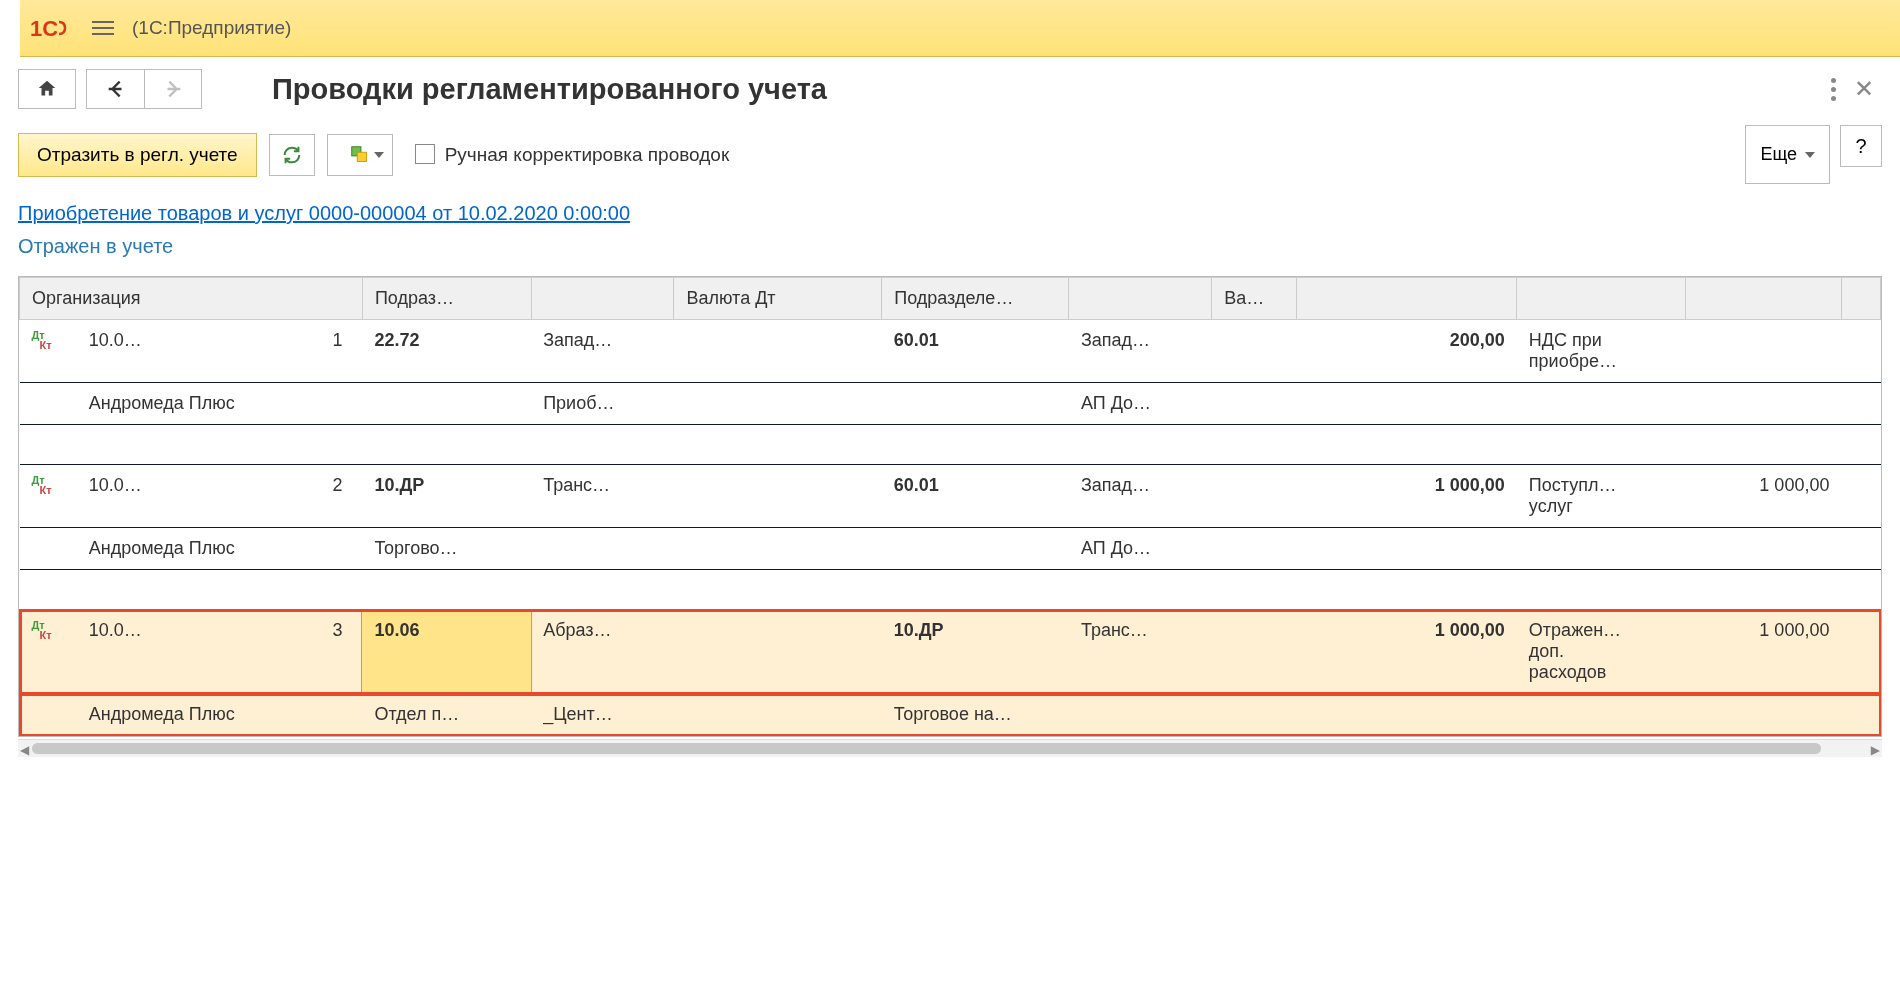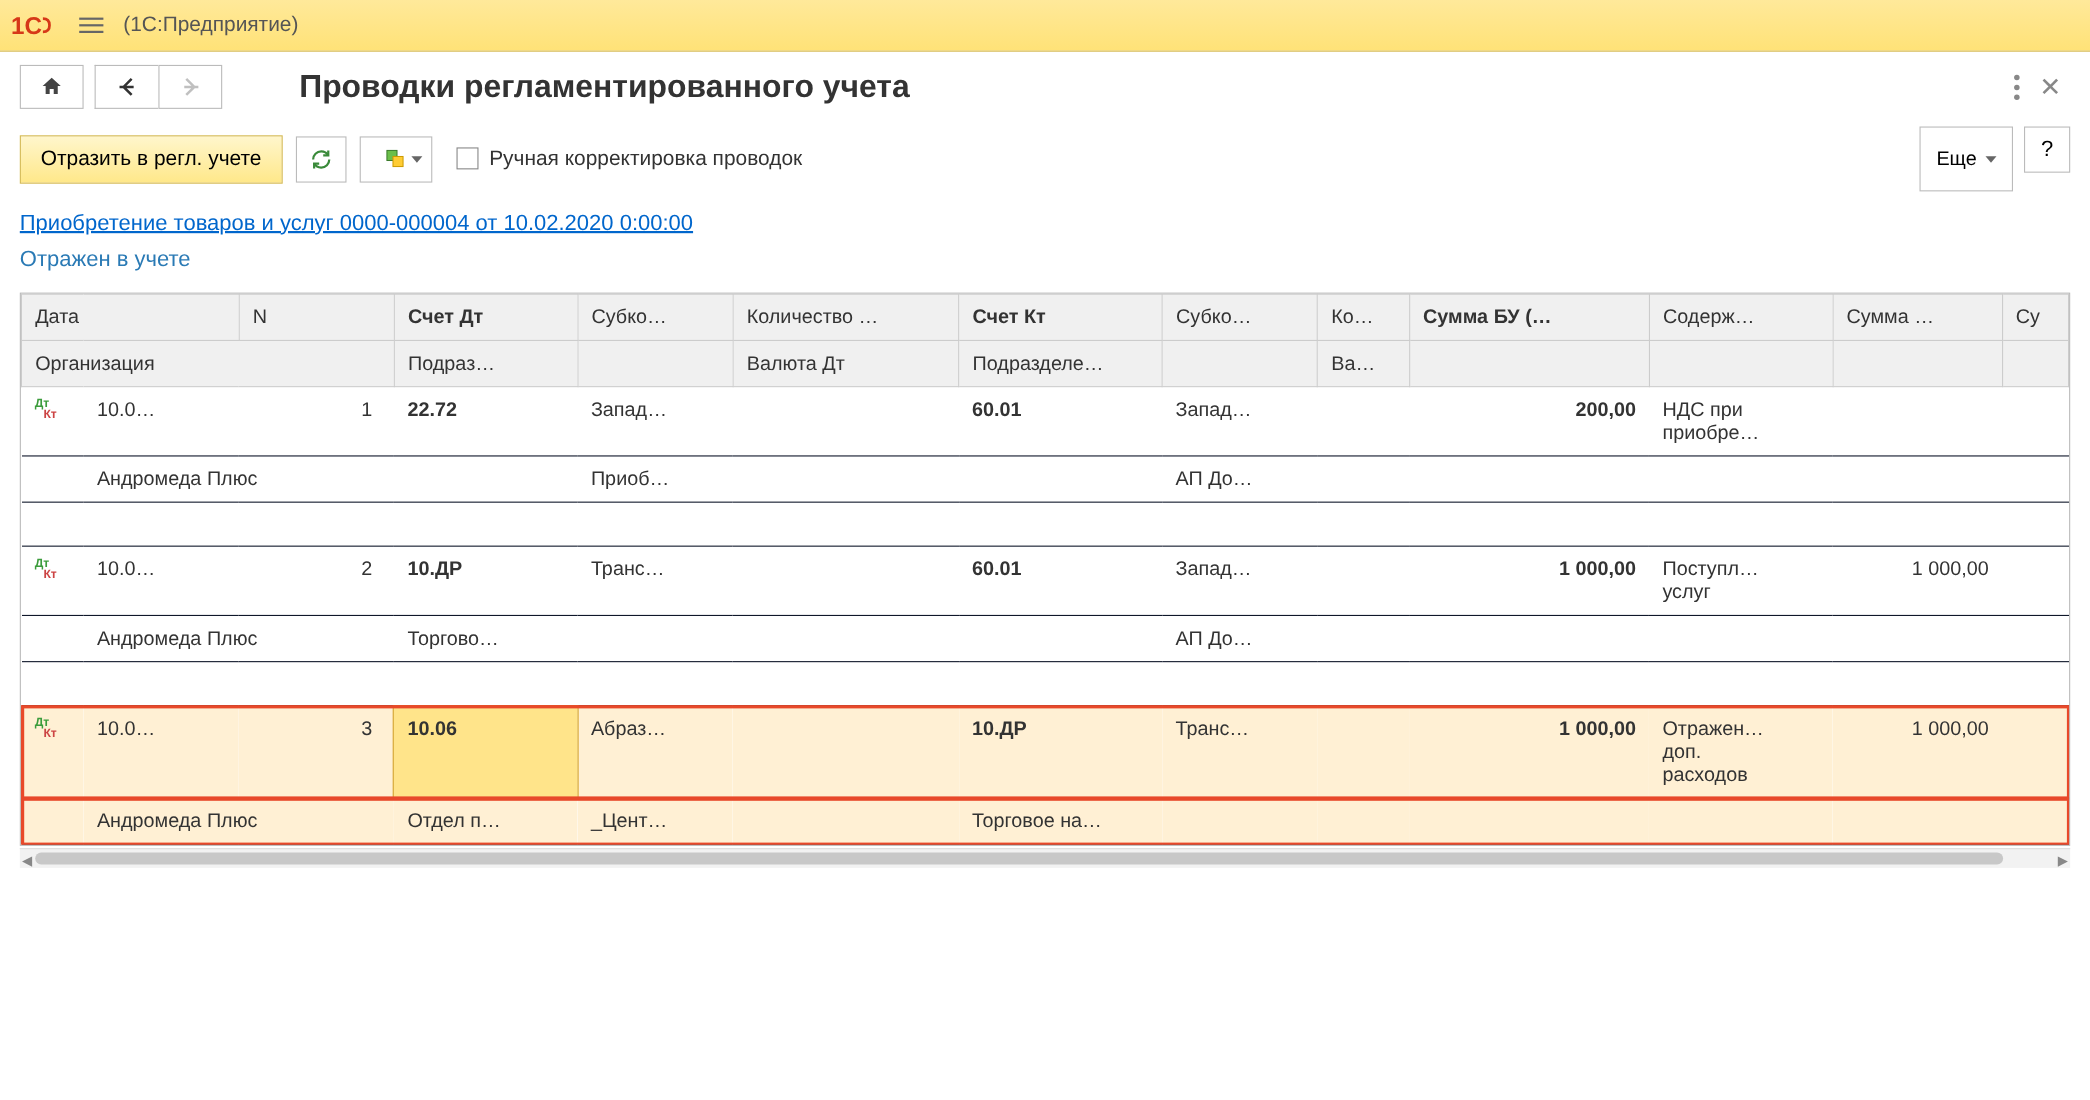--- a/index.html
+++ b/index.html
@@ -1,18 +1,18 @@
 <!DOCTYPE html>
 <html><head>
 <meta charset="utf-8">
 <style>
 * { box-sizing: border-box; margin: 0; padding: 0; }
 body { font-family: Arial, sans-serif; font-size: 17px; color: #333; background: #fff; width: 1900px; height: 1000px; overflow: hidden; }
 
-.titlebar { background: linear-gradient(#ffe99a, #ffe277); height: 47px; display: flex; align-items: center; padding: 0 10px; border-bottom: 1px solid #d4b850; }
+.titlebar { background: linear-gradient(#ffe99a, #ffe277); height: 57px; display: flex; align-items: center; padding: 0 10px; border-bottom: 1px solid #d4b850; margin-left: 20px; }
 .logo { width: 44px; height: 28px; }
 .hamburger { margin: 0 18px; cursor: pointer; }
 .hamburger span { display: block; width: 22px; height: 2px; background: #666; margin: 4px 0; }
 .titlebar-title { flex: 1; font-size: 20px; color: #444; white-space: nowrap; overflow: hidden; text-overflow: ellipsis; }
 .titlebar-mode { color: #555; font-size: 19px; margin-right: 20px; }
 .titlebar-icons { display: flex; align-items: center; gap: 20px; }
 .titlebar-icons svg { width: 24px; height: 24px; }
 .user-name { font-size: 18px; color: #333; margin-left: 10px; max-width: 280px; white-space: nowrap; overflow: hidden; text-overflow: ellipsis; }
 
 .navbar { display: flex; align-items: center; padding: 12px 18px 8px; gap: 10px; }
@@ -163,34 +163,20 @@
         <col class="col-acc">
         <col class="col-sub">
         <col style="width:60px">
         <col class="col-sum">
         <col class="col-desc">
         <col class="col-sum2">
         <col class="col-last">
 </colgroup>
 <thead>
 <tr>
-  <th colspan="2">Дата</th>
-  <th>N</th>
-  <th class="bold">Счет Дт</th>
-  <th>Субко…</th>
-  <th>Количество …</th>
-  <th class="bold">Счет Кт</th>
-  <th>Субко…</th>
-  <th>Ко…</th>
-  <th class="bold">Сумма БУ (…</th>
-  <th>Содерж…</th>
-  <th>Сумма …</th>
-  <th>Су</th>
-</tr>
-<tr>
   <th colspan="3">Организация</th>
   <th>Подраз…</th>
   <th></th>
   <th>Валюта Дт</th>
   <th>Подразделе…</th>
   <th></th>
   <th>Ва…</th>
   <th></th>
           <th></th>
           <th></th>

